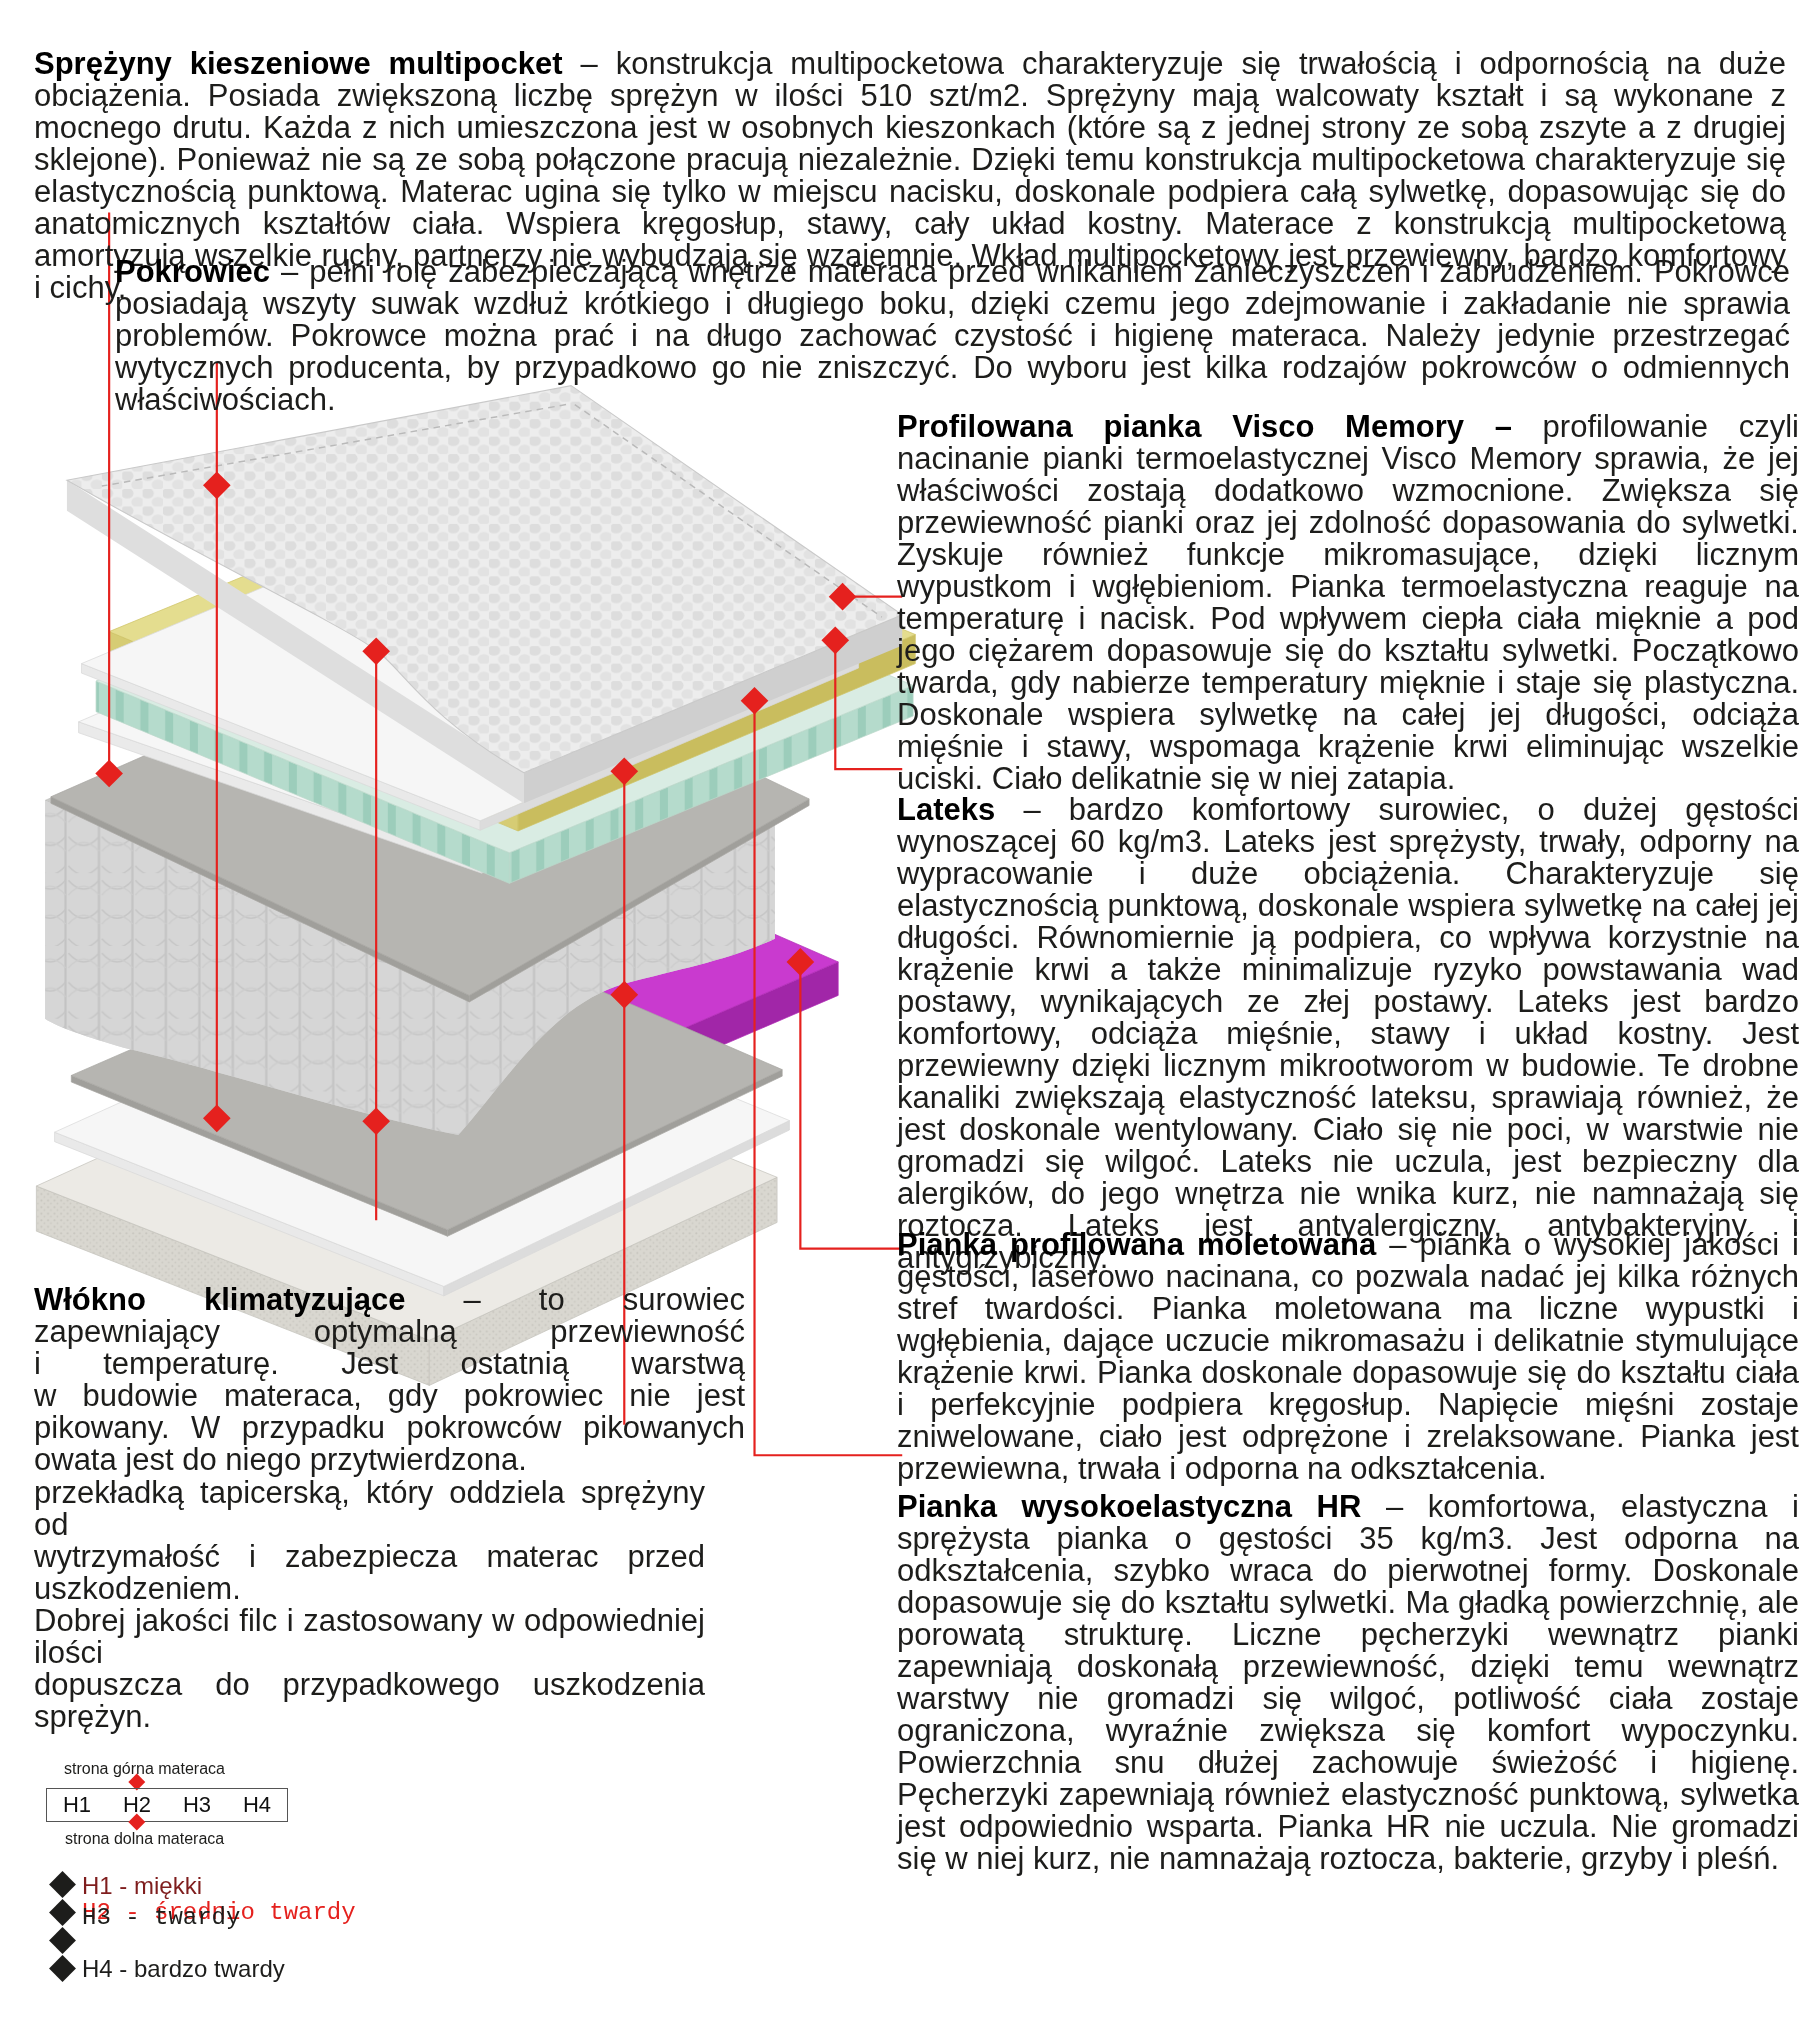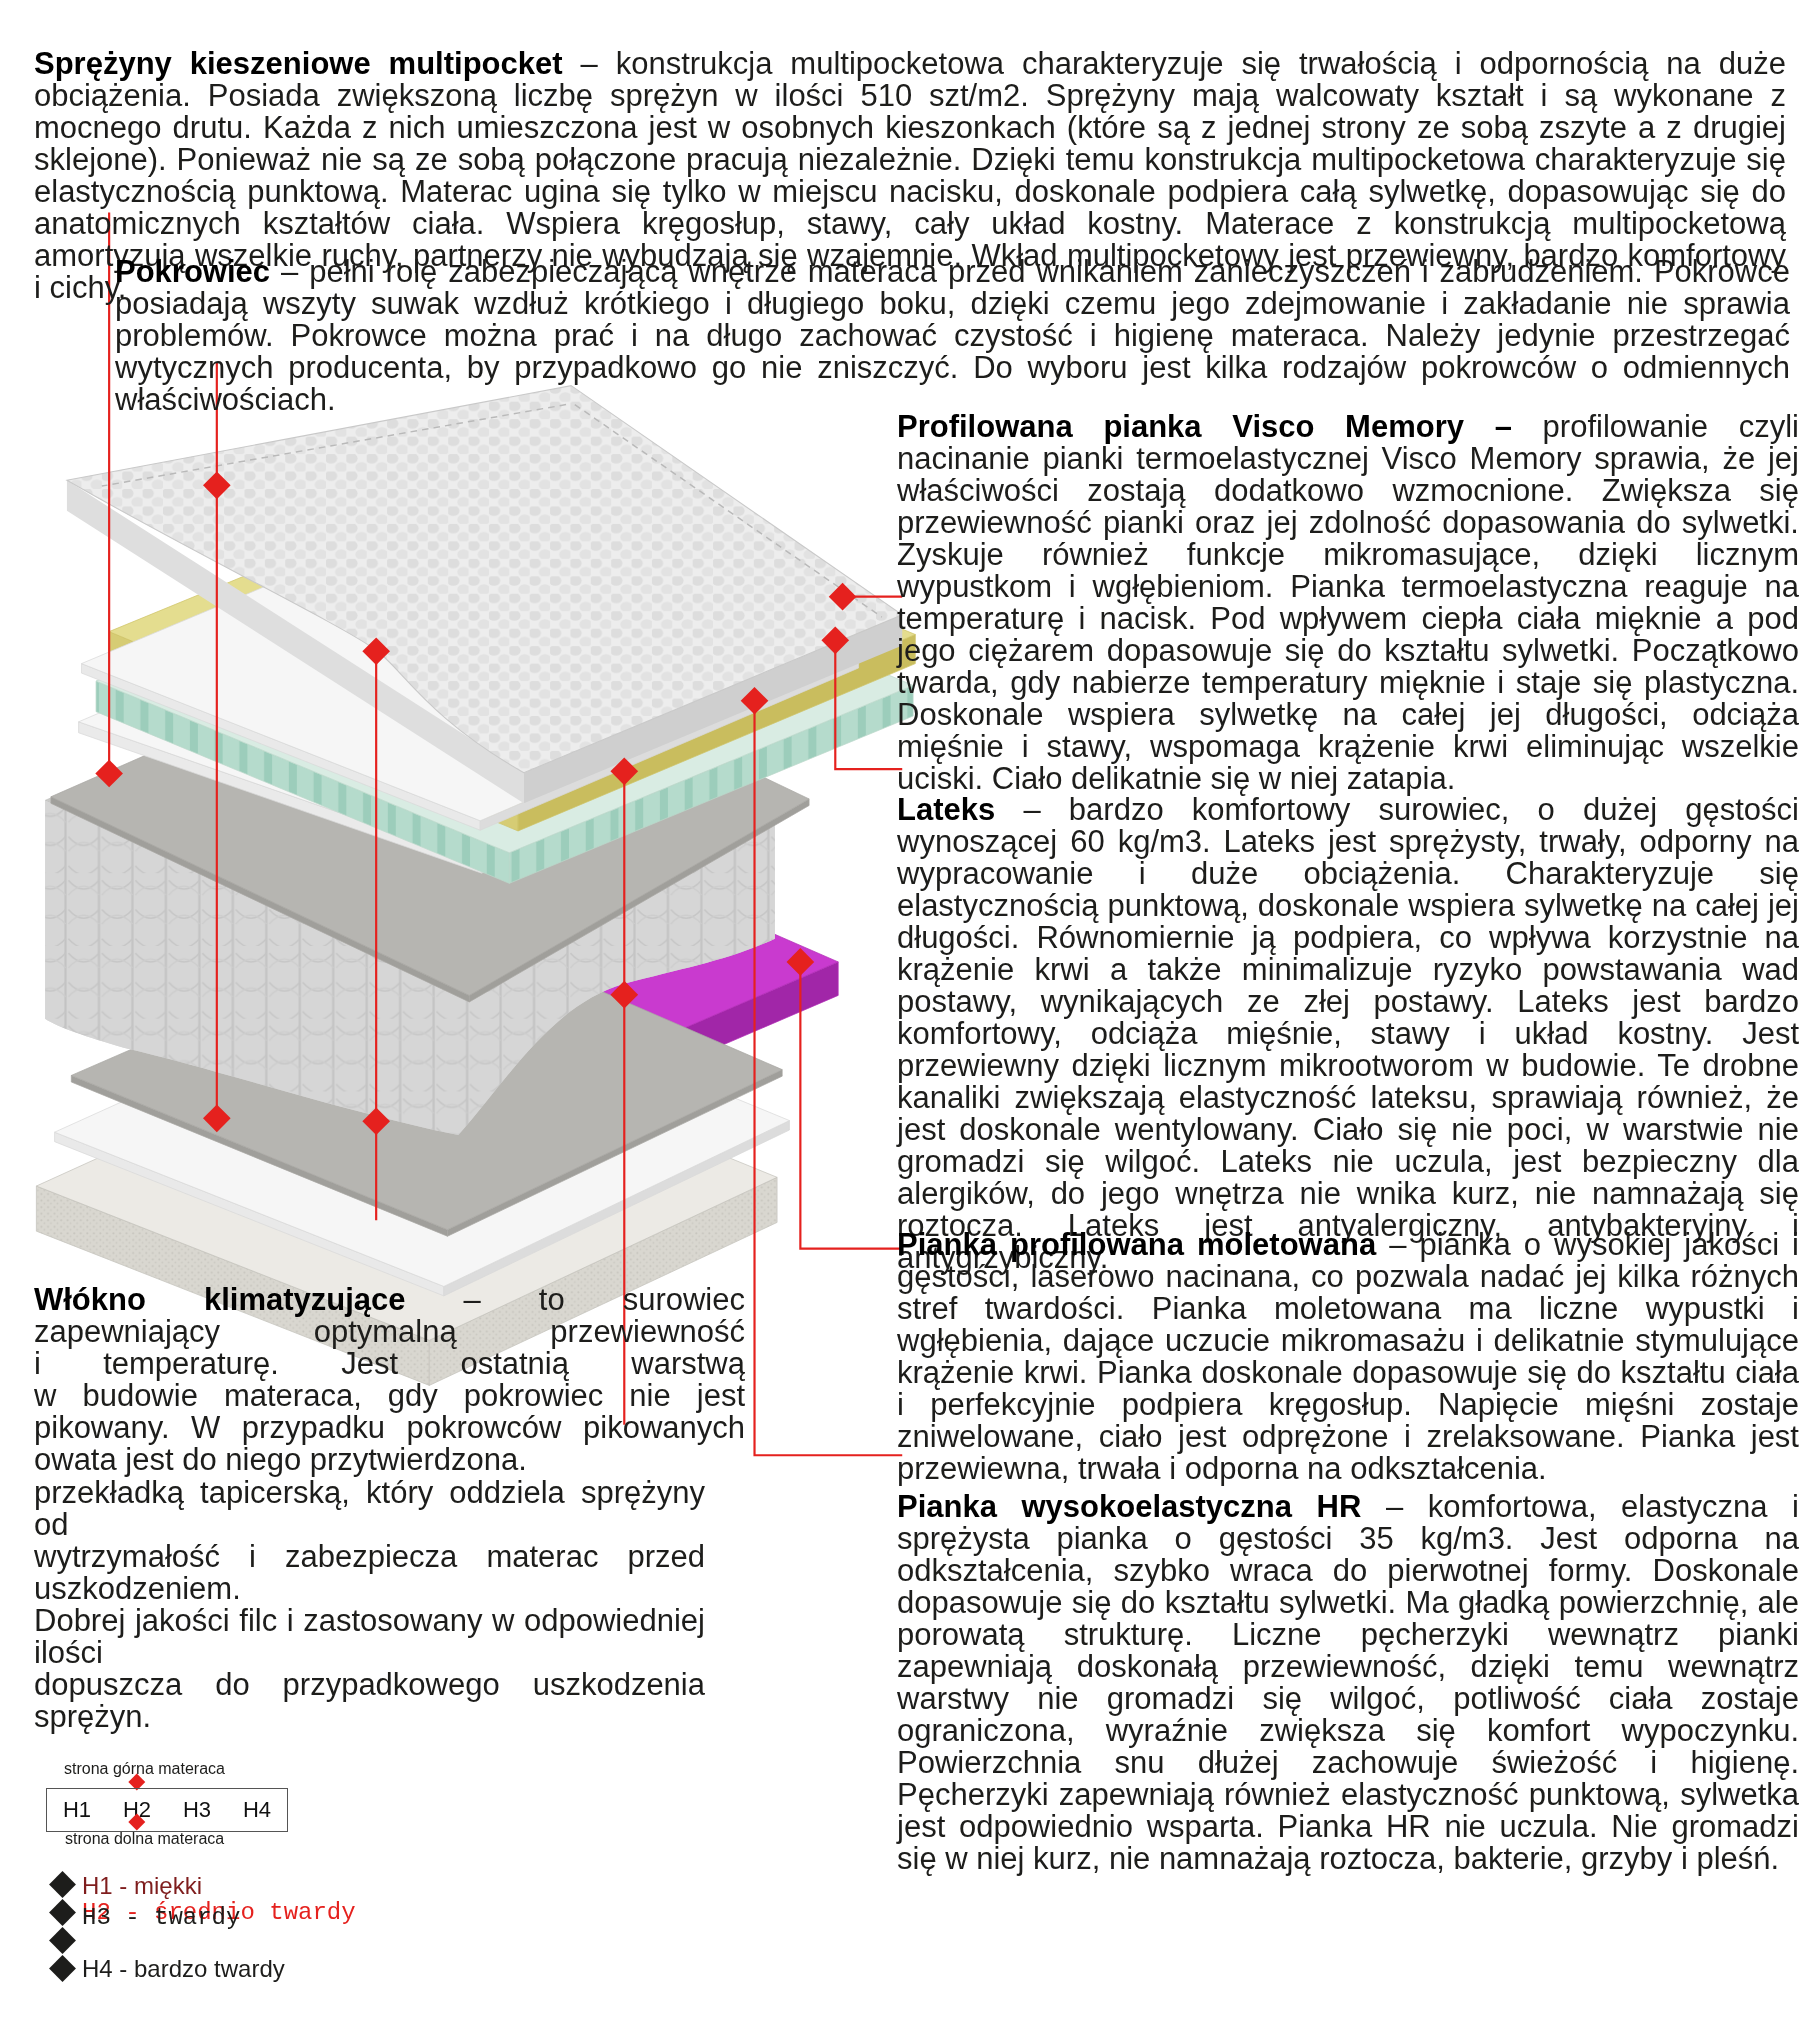--- a/index.html
+++ b/index.html
@@ -162,21 +162,21 @@
 
   <div class="par" style="left:34px;top:1441px;width:671px;" id="felt-par">
       <div class="hline">przekładką tapicerską, który oddziela sprężyny od</div>
       <div class="hline">wytrzymałość i zabezpiecza materac przed uszkodzeniem.</div>
       <div class="hline">Dobrej jakości filc i zastosowany w odpowiedniej ilości</div>
       <div class="hline last">dopuszcza do przypadkowego uszkodzenia sprężyn.</div>
     </div>
 
   <div class="smalltxt" style="left:64px;top:1760px;">strona górna materaca</div>
   <div class="dm red" style="left:131px;top:1776px;width:11.6px;height:11.6px;"></div>
-  <div class="hbox" style="left:46px;top:1788px;width:242px;height:44px;" id="hbox">
+  <div class="hbox" style="left:46px;top:1788px;width:242px;height:34px;" id="hbox">
       <span>H1</span>
       <span>H2</span>
       <span>H3</span>
       <span>H4</span>
     </div>
   <div class="dm red" style="left:131px;top:1816px;width:11.6px;height:11.6px;"></div>
   <div class="smalltxt" style="left:65px;top:1830px;">strona dolna materaca</div>
 
   <div id="legend">
       <div class="dm" style="left: 53px; top: 1875px; width: 19px; height: 19px;"></div>

